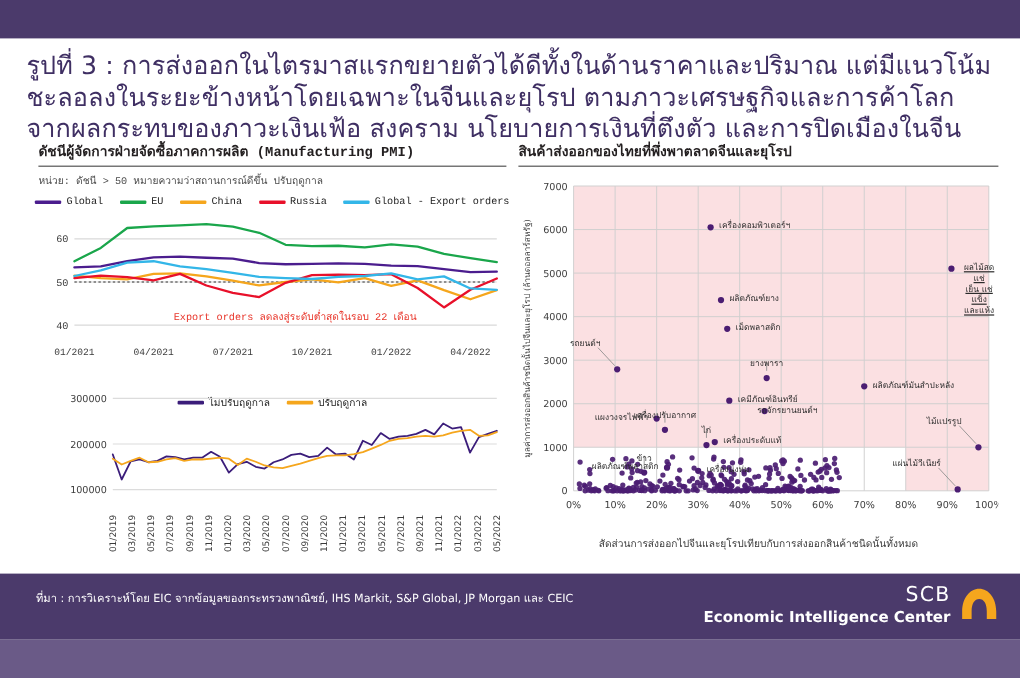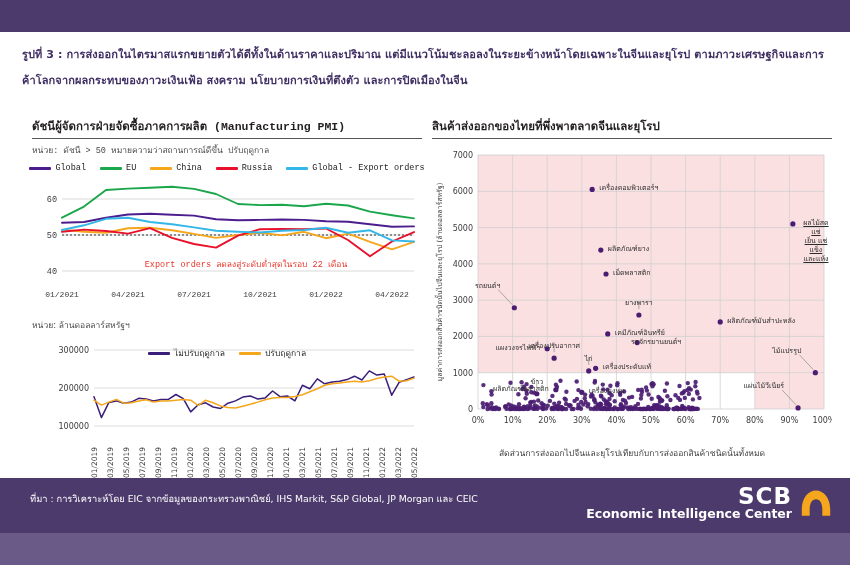--- a/index.html
+++ b/index.html
@@ -13,21 +13,21 @@
   .band-top {
     position:absolute; left:0; top:0; width:850px; height:32px;
     background:#4b3a6b;
   }
   .band-bottom-light {
     position:absolute; left:0; top:533px; width:850px; height:32px;
     background:#6a5a87;
   }
   .headline {
     position:absolute; left:22px; top:42px; width:810px;
-    color:#3f2f63; font-weight:bold; font-size:11px; line-height:26px;
+    color:#3f2f63; font-weight:normal; font-size:21px; line-height:26px;
     letter-spacing:.1px;
   }
   .panel-title {
     font-weight:bold; font-size:11.5px; color:#231f20;
     border-bottom:1.3px solid #555; padding-bottom:3px;
   }
   .panel-unit { font-size:8.5px; color:#4a4a4a; margin-top:4px; }
 
   
   #pmi-panel  { position:absolute; left:32px; top:117px; width:390px;font-family:Liberation Mono, monospace; }
@@ -57,21 +57,21 @@
 
   
   .footer {
     position:absolute; left:0; top:478px; width:850px; height:55px;
     background:#4b3a6b;
   }
   .source {
     position:absolute; left:30px; top:13px; color:#fff; font-size:9.3px;
   }
   .brand { position:absolute; right:22px; top:6px; color:#fff; text-align:right; }
-  .brand .scb { font-size:23px; font-weight:bold; letter-spacing:1px; line-height:20px;}
+  .brand .scb { font-size:17px; font-weight:normal; letter-spacing:1px; line-height:20px;}
   .brand .eic { font-size:12.5px; font-weight:bold; line-height:15px;}
   .brand-wrap { position:absolute; right:18px; top:8px; display:flex; align-items:center; gap:8px;}
   .logo-mark { width:32px; height:30px; }
   .note-red { fill:#e8352a; font-size:8.5px; }
 </style>
 </head>
 <body>
 
 <div class="band-top"></div>
 <div class="band-bottom-light"></div>
@@ -126,21 +126,20 @@
         <div class="xlab" style="left: 96px;">04/2021</div>
         <div class="xlab" style="left: 162px;">07/2021</div>
         <div class="xlab" style="left: 228px;">10/2021</div>
         <div class="xlab" style="left: 294px;">01/2022</div>
         <div class="xlab" style="left: 360px;">04/2022</div>
       </div>
   </div>
 </div>
 
 <div id="imp-panel">
-  <div class="panel-unit">หน่วย: ล้านดอลลาร์สหรัฐฯ</div>
 
   <div class="legend" style="margin-top:14px;font-family:Liberation Mono, monospace;">
     <div class="item">
       <span class="swatch" style="background:#3b1d7a"></span>
       <span>ไม่ปรับฤดูกาล</span>
     </div>
     <div class="item">
       <span class="swatch" style="background:#f5a61d"></span>
       <span>ปรับฤดูกาล</span>
     </div>

